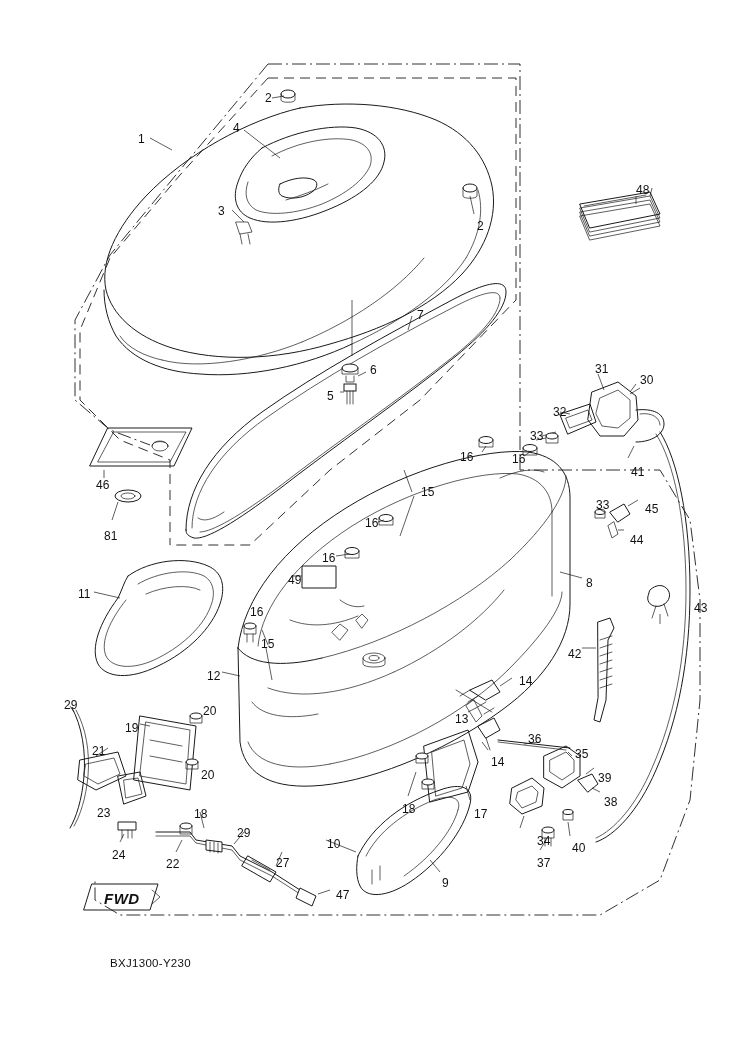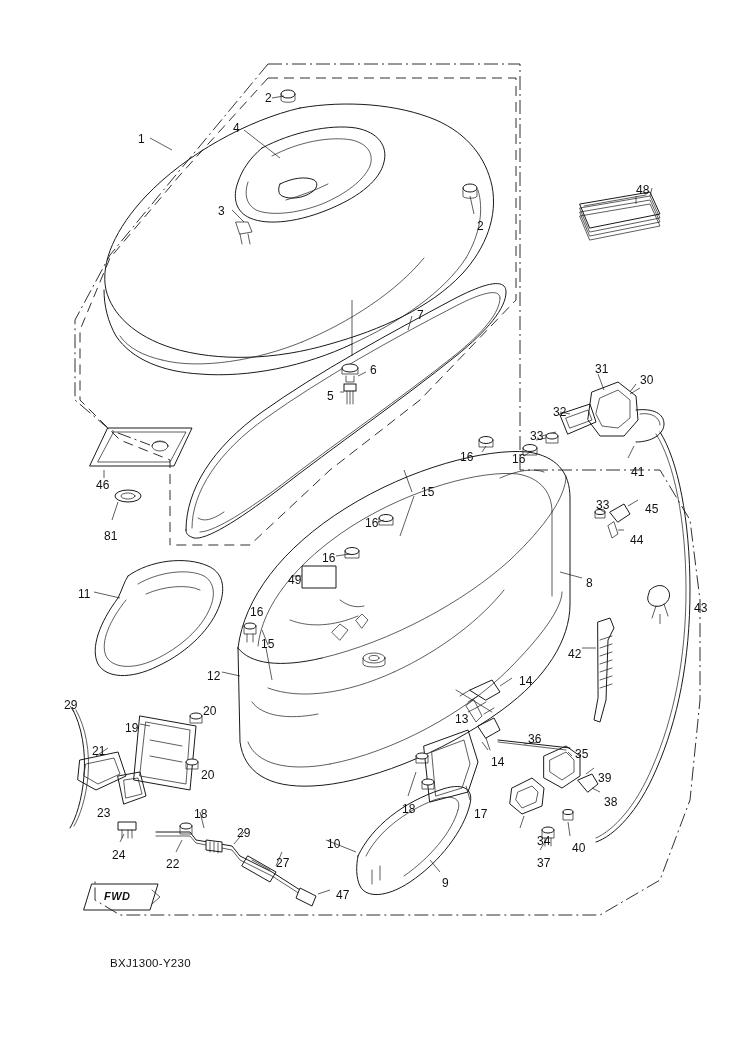--- a/index.html
+++ b/index.html
@@ -43,21 +43,21 @@
     font-size: 11.5px;
     letter-spacing: 0.3px;
     color: #111111;
     padding-left: 40px;
   }
   .fwd-label {
     position: absolute;
     left: 104px;
     top: 890px;
     font-family: "Liberation Sans", sans-serif;
-    font-size: 11px;
+    font-size: 15px;
     font-weight: bold;
     font-style: italic;
     color: #111111;
     letter-spacing: 0.5px;
   }
 </style>
 </head>
 <body>
 
 <div id="diagram-root">

